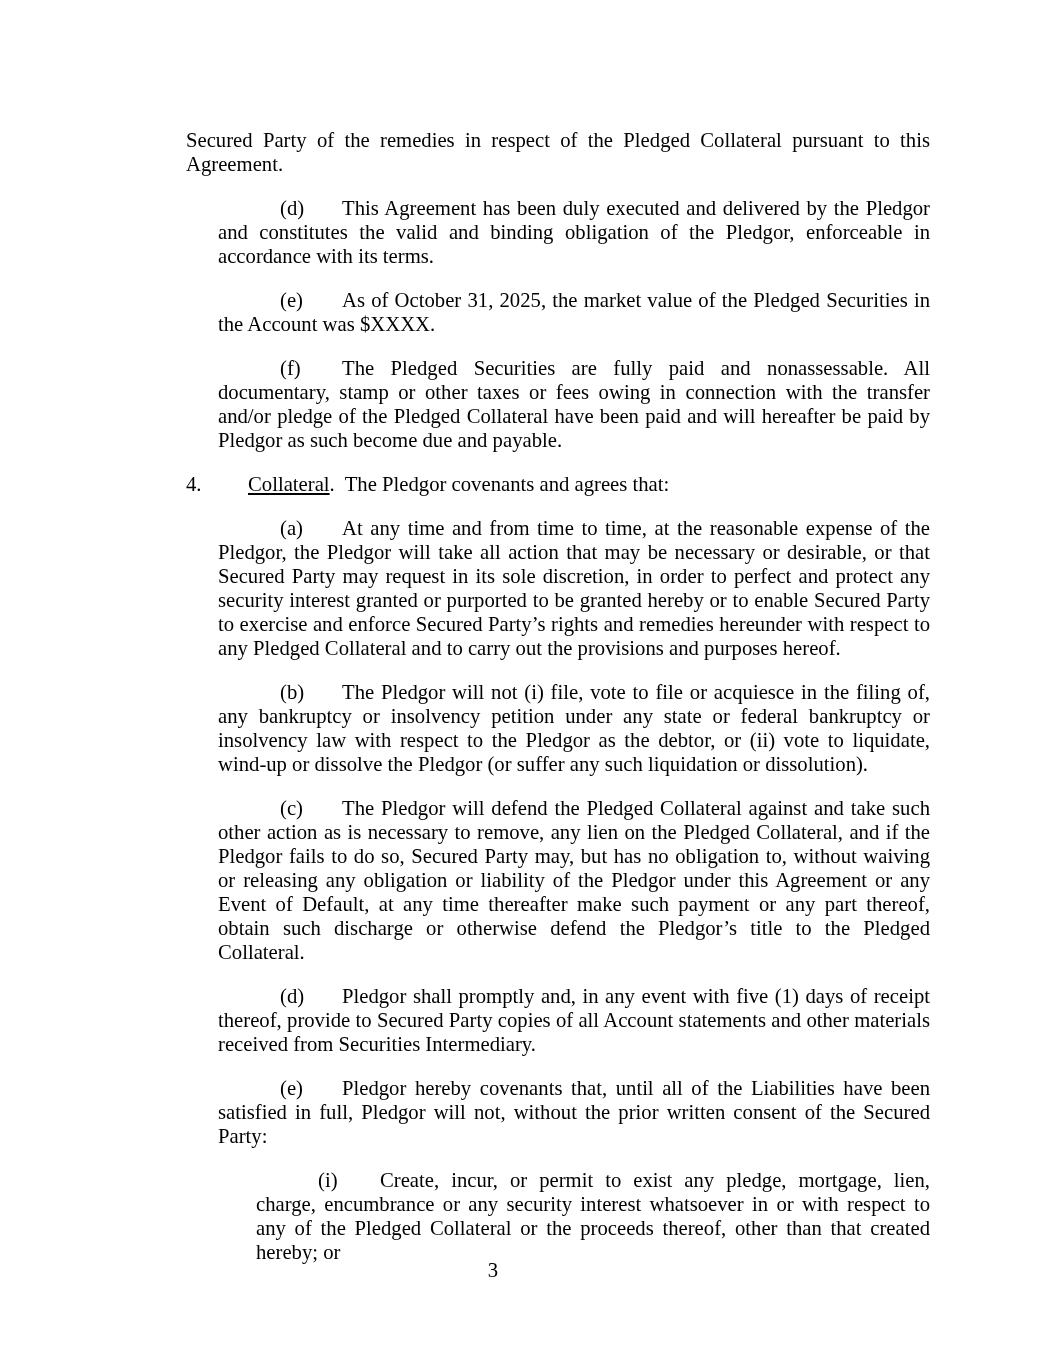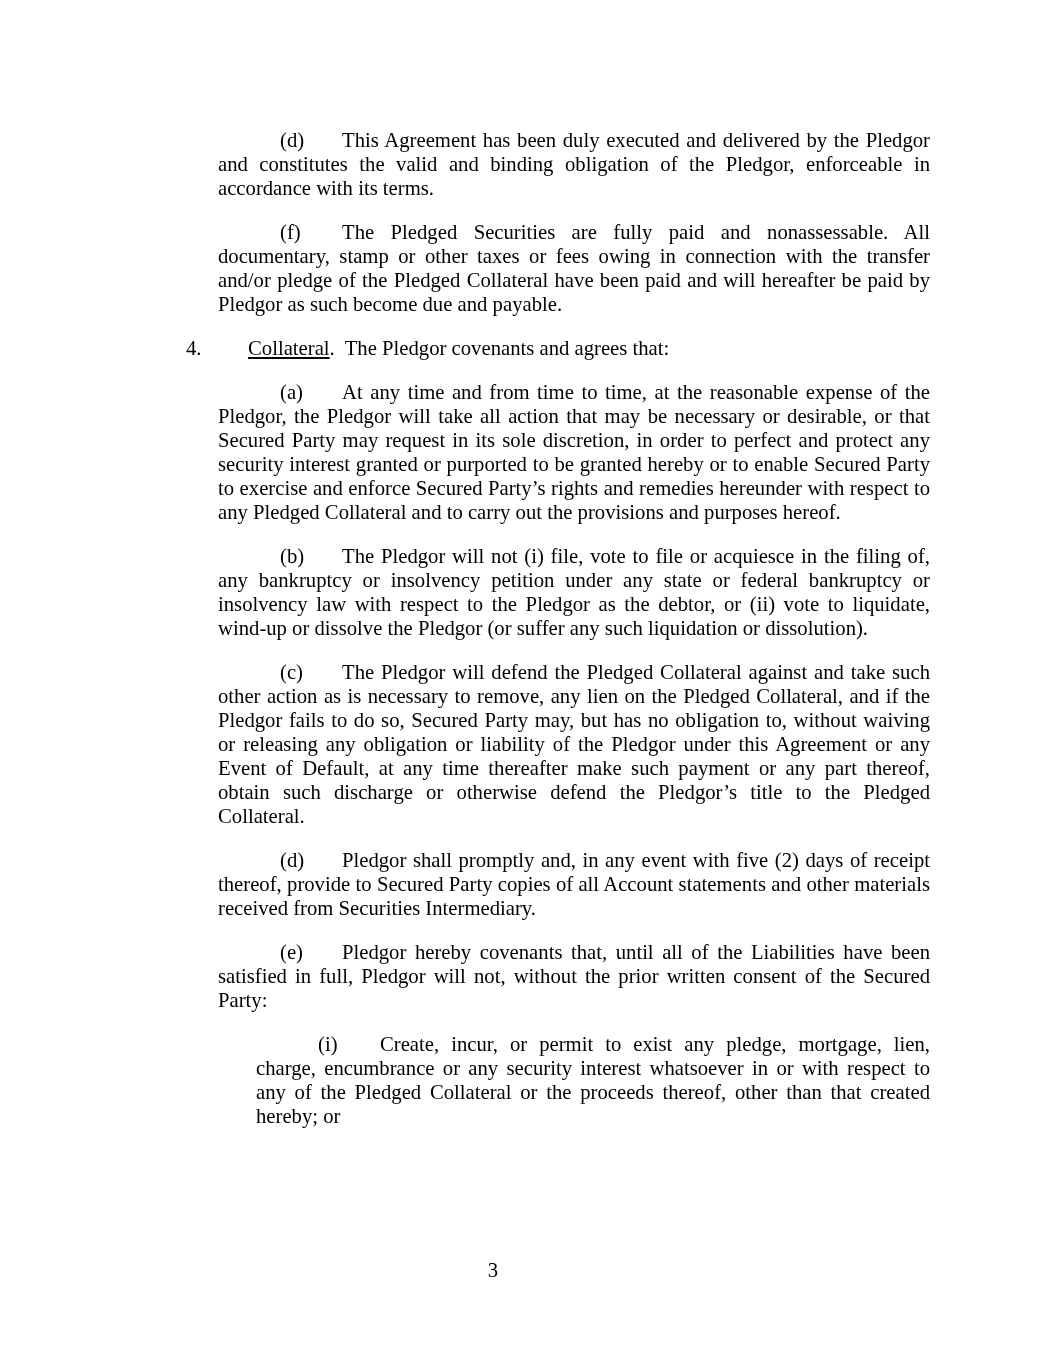--- a/index.html
+++ b/index.html
@@ -57,25 +57,29 @@
     font-size: 20.7px;
     line-height: 24px;
   }
 </style>
 </head>
 <body>
 
 <div class="page">
   <div class="content">
 
+    <p>Secured Party of the remedies in respect of the Pledged Collateral pursuant to this Agreement.</p>
 
     <p class="sub">
       <span class="label">(d)</span><span>This Agreement has been duly executed and delivered by the Pledgor and constitutes the valid and binding obligation of the Pledgor, enforceable in accordance with its terms.</span>
     </p>
 
+    <p class="sub">
+      <span class="label">(e)</span><span>As of October 31, 2025, the market value of the Pledged Securities in the Account was $XXXX.</span>
+    </p>
 
     <p class="sub">
       <span class="label">(f)</span><span>The Pledged Securities are fully paid and nonassessable. All documentary, stamp or other taxes or fees owing in connection with the transfer and/or pledge of the Pledged Collateral have been paid and will hereafter be paid by Pledgor as such become due and payable.</span>
     </p>
 
     <p class="heading">
       <span class="label">4.</span><span class="kw-underline">Collateral</span><span>.&nbsp; The Pledgor covenants and agrees that:</span>
     </p>
 
     <p class="sub">
@@ -84,21 +88,21 @@
 
     <p class="sub">
       <span class="label">(b)</span><span>The Pledgor will not (i) file, vote to file or acquiesce in the filing of, any bankruptcy or insolvency petition under any state or federal bankruptcy or insolvency law with respect to the Pledgor as the debtor, or (ii) vote to liquidate, wind-up or dissolve the Pledgor (or suffer any such liquidation or dissolution).</span>
     </p>
 
     <p class="sub">
       <span class="label">(c)</span><span>The Pledgor will defend the Pledged Collateral against and take such other action as is necessary to remove, any lien on the Pledged Collateral, and if the Pledgor fails to do so, Secured Party may, but has no obligation to, without waiving or releasing any obligation or liability of the Pledgor under this Agreement or any Event of Default, at any time thereafter make such payment or any part thereof, obtain such discharge or otherwise defend the Pledgor’s title to the Pledged Collateral.</span>
     </p>
 
     <p class="sub">
-      <span class="label">(d)</span><span>Pledgor shall promptly and, in any event with five (2) days of receipt thereof, provide to Secured Party copies of all Account statements and other materials received from Securities Intermediary.</span>
+      <span class="label">(d)</span><span>Pledgor shall promptly and, in any event with five (1) days of receipt thereof, provide to Secured Party copies of all Account statements and other materials received from Securities Intermediary.</span>
     </p>
 
     <p class="sub">
       <span class="label">(e)</span><span>Pledgor hereby covenants that, until all of the Liabilities have been satisfied in full, Pledgor will not, without the prior written consent of the Secured Party:</span>
     </p>
 
     <p class="nested">
       <span class="label">(i)</span><span>Create, incur, or permit to exist any pledge, mortgage, lien, charge, encumbrance or any security interest whatsoever in or with respect to any of the Pledged Collateral or the proceeds thereof, other than that created hereby; or</span>
     </p>
 

